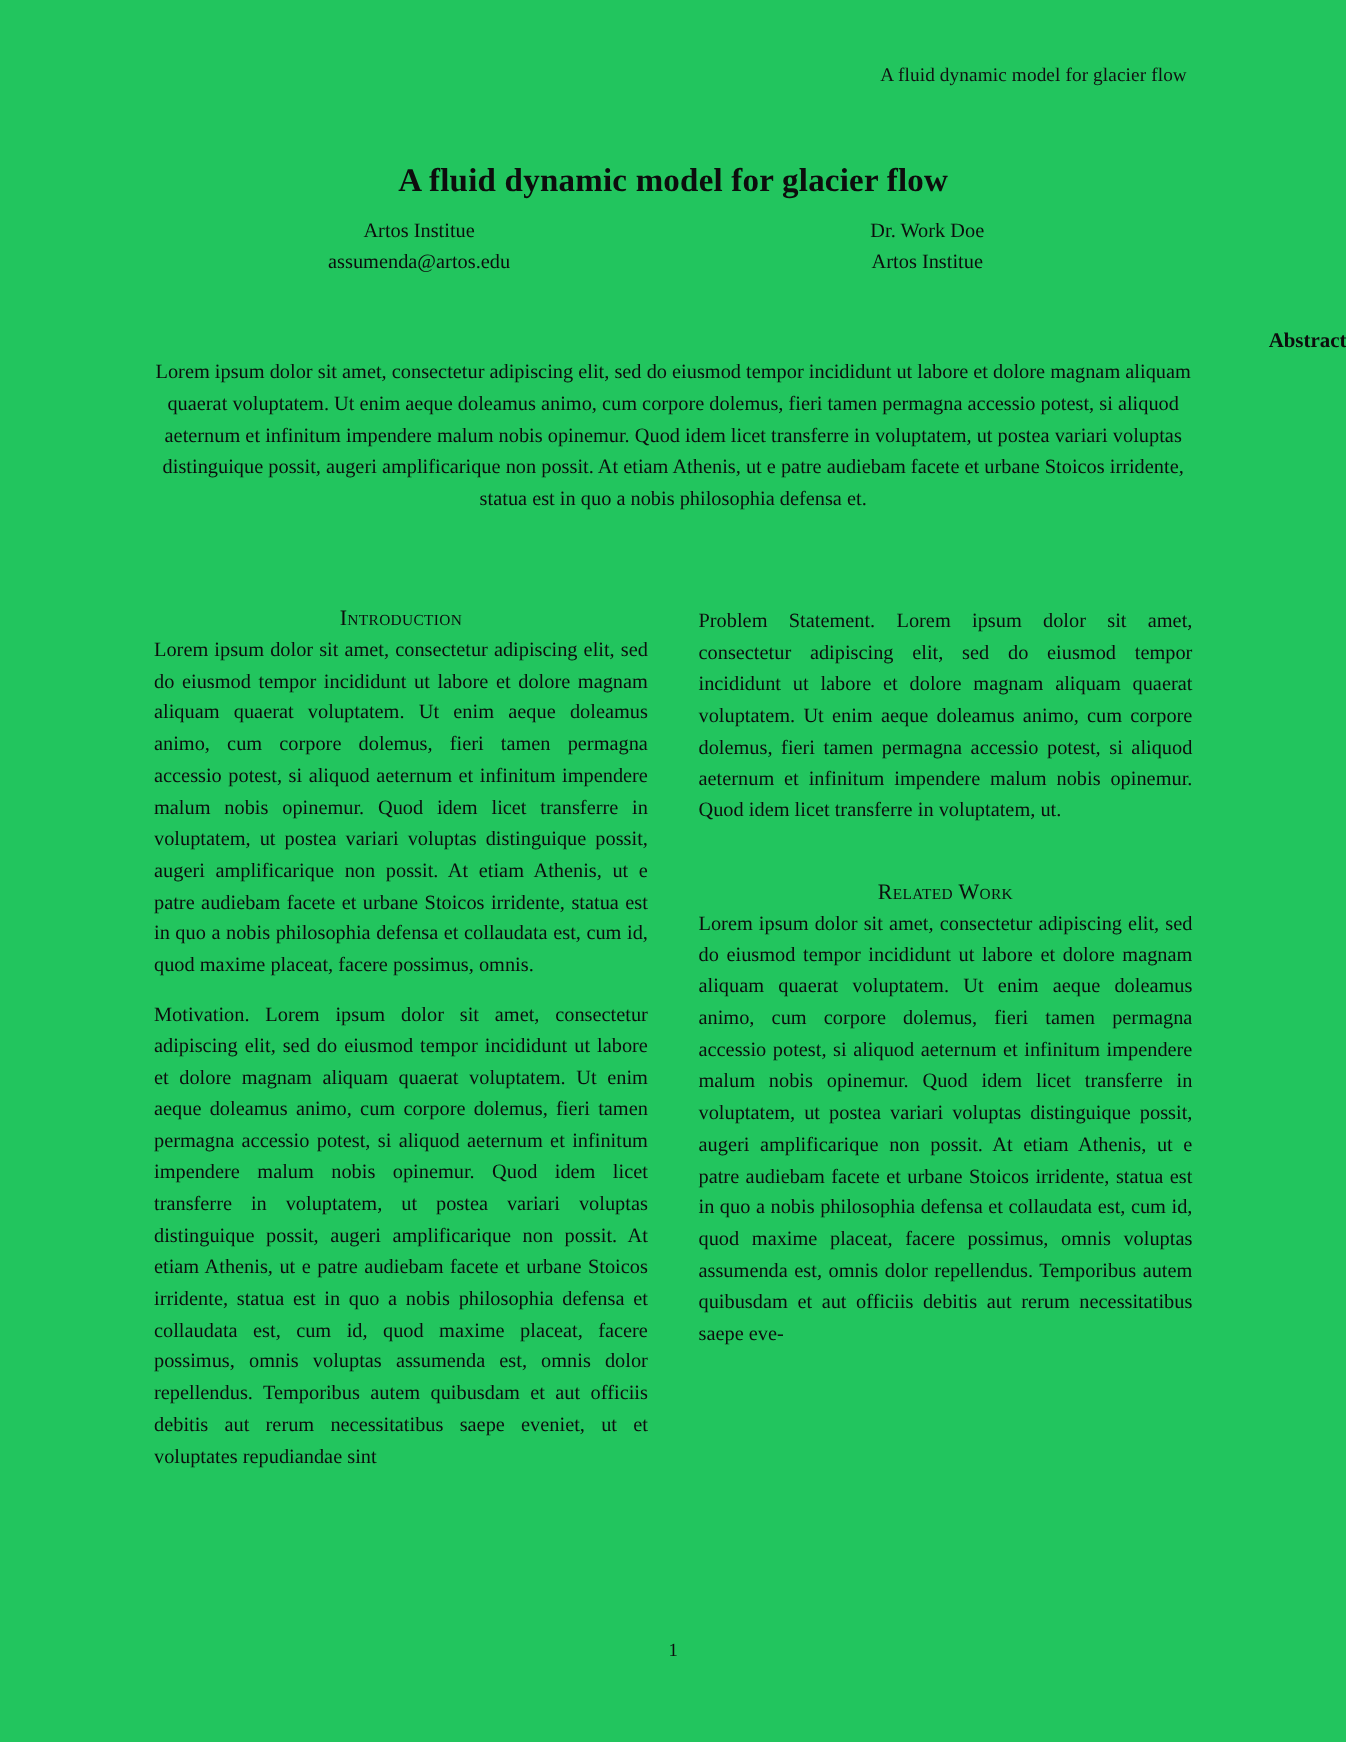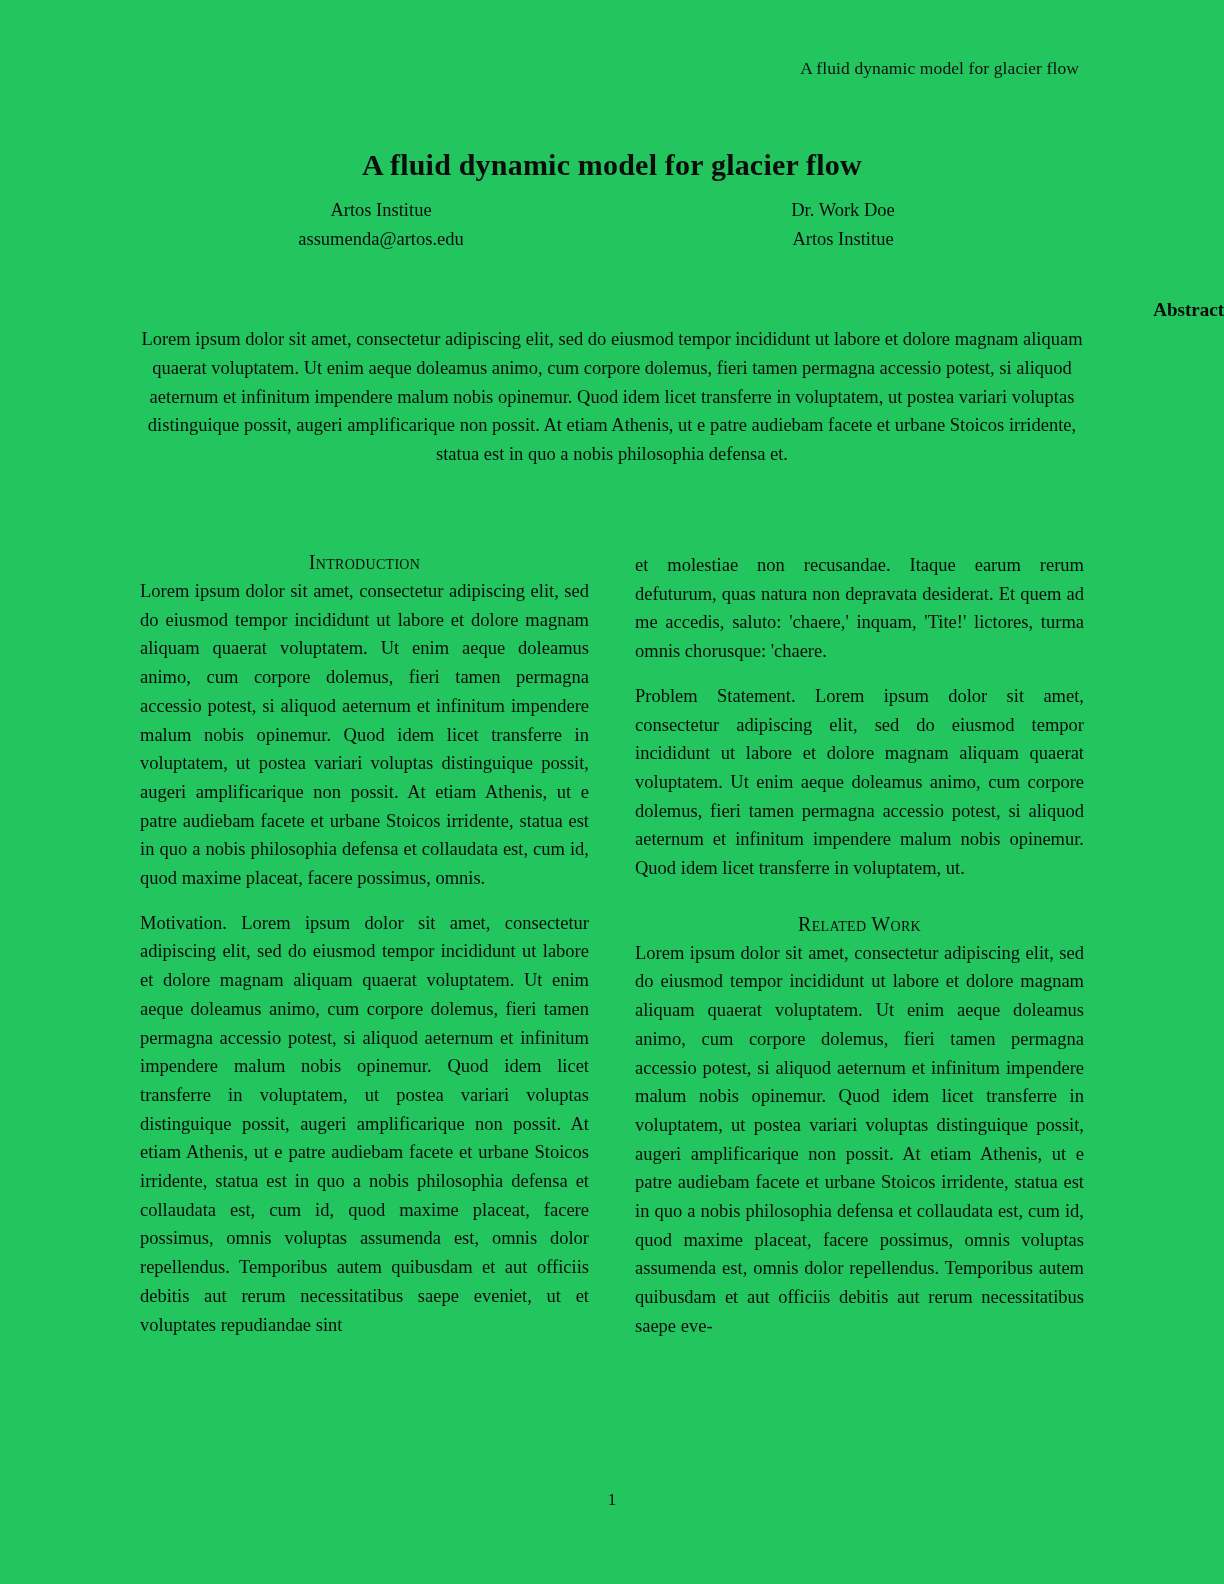--- a/index.html
+++ b/index.html
@@ -101,21 +101,21 @@
   }
   .col p + p {
     margin-top: 16px;
   }
   .col p.first {
     margin-top: 0;
   }
   .runin {
   }
   .sec-head.spaced {
-    margin-top: 30px;
+    margin-top: 48px;
   }
   .page-number {
     position: absolute;
     bottom: 74px;
     left: 0;
     width: 100%;
     text-align: center;
     font-size: 17px;
   }
 </style>
@@ -146,21 +146,20 @@
 
     <div class="col">
       <div class="sec-head">Introduction</div>
       <p class="first">Lorem ipsum dolor sit amet, consectetur adipiscing elit, sed do eiusmod tempor incididunt ut labore et dolore magnam aliquam quaerat voluptatem. Ut enim aeque doleamus animo, cum corpore dolemus, fieri tamen permagna accessio potest, si aliquod aeternum et infinitum impendere malum nobis opinemur. Quod idem licet transferre in voluptatem, ut postea variari voluptas distinguique possit, augeri amplificarique non possit. At etiam Athenis, ut e patre audiebam facete et urbane Stoicos irridente, statua est in quo a nobis philosophia defensa et collaudata est, cum id, quod maxime placeat, facere possimus, omnis.</p>
       <p>
         <span class="runin">Motivation.</span><span> Lorem ipsum dolor sit amet, consectetur adipiscing elit, sed do eiusmod tempor incididunt ut labore et dolore magnam aliquam quaerat voluptatem. Ut enim aeque doleamus animo, cum corpore dolemus, fieri tamen permagna accessio potest, si aliquod aeternum et infinitum impendere malum nobis opinemur. Quod idem licet transferre in voluptatem, ut postea variari voluptas distinguique possit, augeri amplificarique non possit. At etiam Athenis, ut e patre audiebam facete et urbane Stoicos irridente, statua est in quo a nobis philosophia defensa et collaudata est, cum id, quod maxime placeat, facere possimus, omnis voluptas assumenda est, omnis dolor repellendus. Temporibus autem quibusdam et aut officiis debitis aut rerum necessitatibus saepe eveniet, ut et voluptates repudiandae sint</span>
       </p>
     </div>
 
     <div class="col">
-      <p class="first">et molestiae non recusandae. Itaque earum rerum defuturum, quas natura non depravata desiderat. Et quem ad me accedis, saluto: 'chaere,' inquam, 'Tite!' lictores, turma omnis chorusque: 'chaere.</p>
       <p>
         <span class="runin">Problem Statement.</span><span> Lorem ipsum dolor sit amet, consectetur adipiscing elit, sed do eiusmod tempor incididunt ut labore et dolore magnam aliquam quaerat voluptatem. Ut enim aeque doleamus animo, cum corpore dolemus, fieri tamen permagna accessio potest, si aliquod aeternum et infinitum impendere malum nobis opinemur. Quod idem licet transferre in voluptatem, ut.</span>
       </p>
       <div class="sec-head spaced">Related Work</div>
       <p class="first">Lorem ipsum dolor sit amet, consectetur adipiscing elit, sed do eiusmod tempor incididunt ut labore et dolore magnam aliquam quaerat voluptatem. Ut enim aeque doleamus animo, cum corpore dolemus, fieri tamen permagna accessio potest, si aliquod aeternum et infinitum impendere malum nobis opinemur. Quod idem licet transferre in voluptatem, ut postea variari voluptas distinguique possit, augeri amplificarique non possit. At etiam Athenis, ut e patre audiebam facete et urbane Stoicos irridente, statua est in quo a nobis philosophia defensa et collaudata est, cum id, quod maxime placeat, facere possimus, omnis voluptas assumenda est, omnis dolor repellendus. Temporibus autem quibusdam et aut officiis debitis aut rerum necessitatibus saepe eve-</p>
     </div>
 
   </div>
 
   <div class="page-number">1</div>

